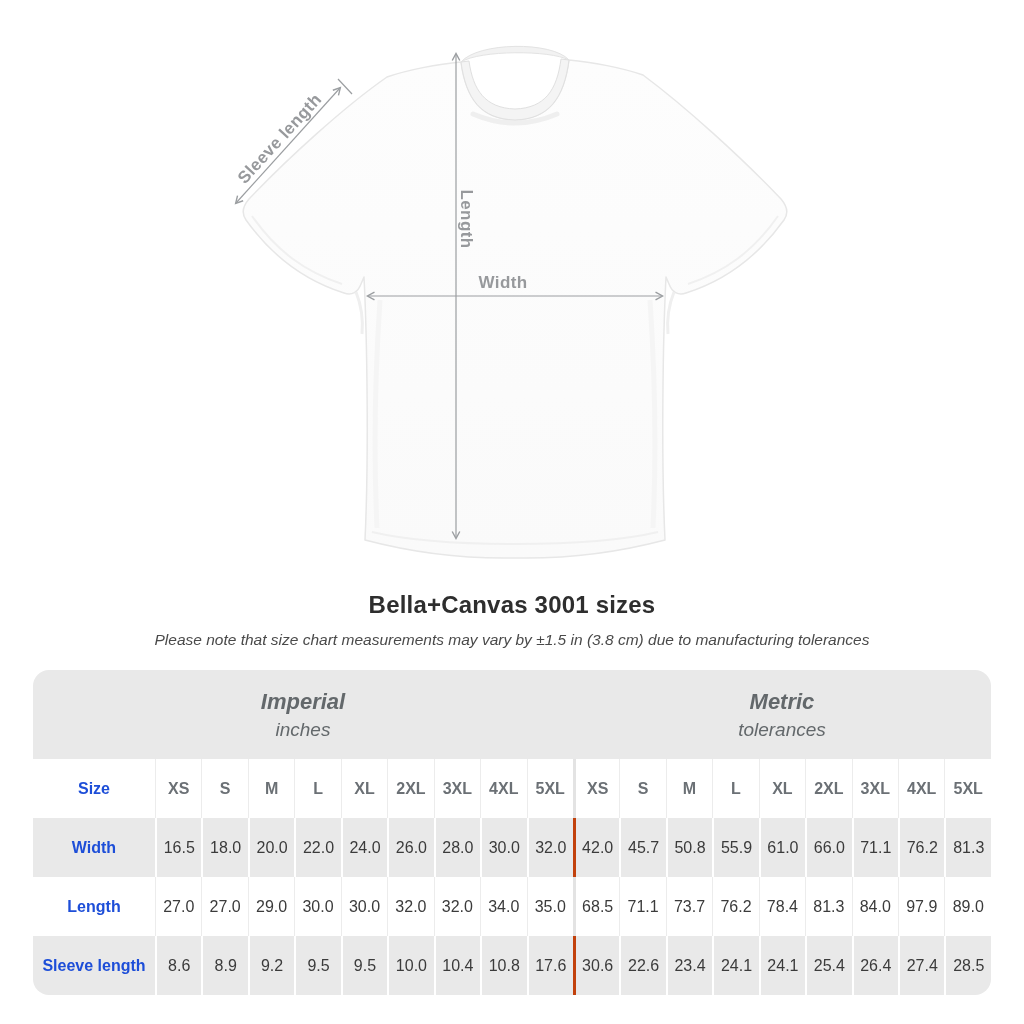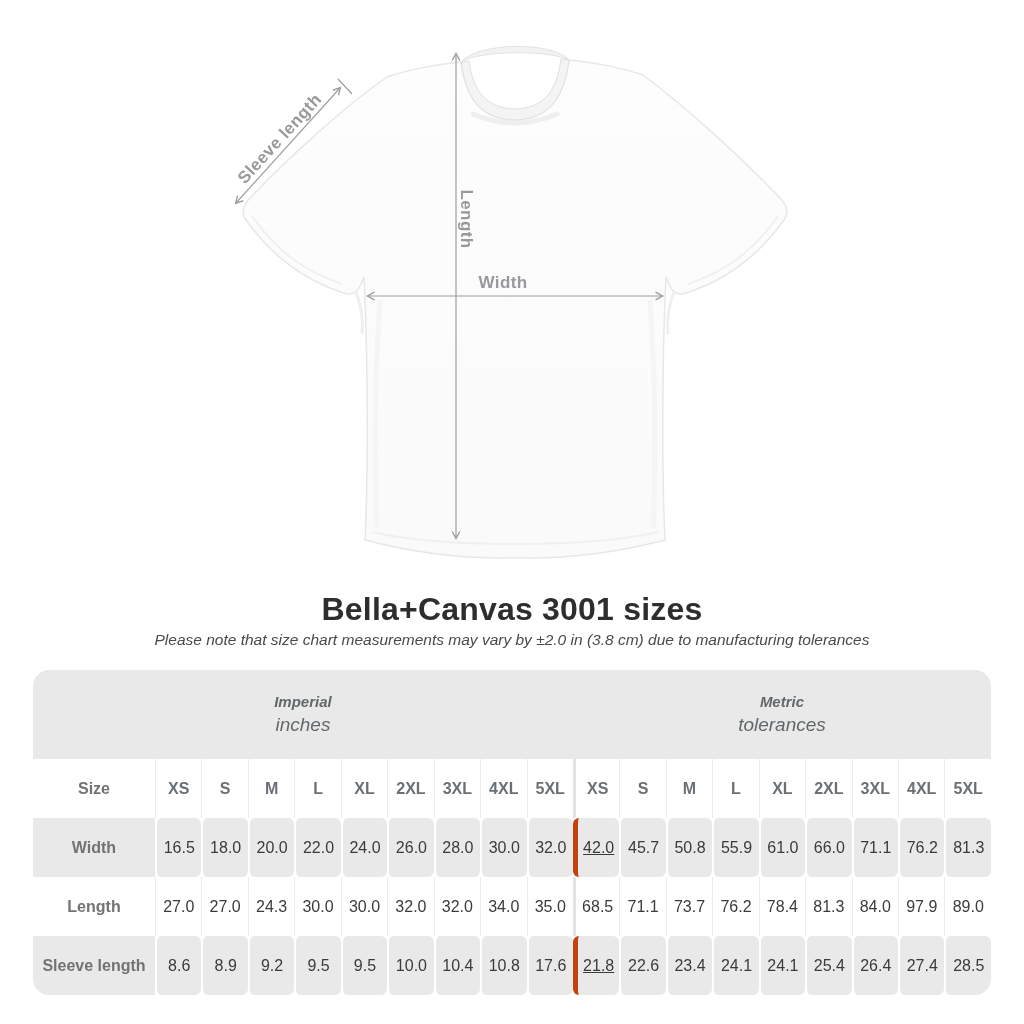--- a/index.html
+++ b/index.html
@@ -12,49 +12,49 @@
   .shirt-wrap{position:absolute;left:0;top:0;width:1024px;height:580px;}
   .anno{
     position:absolute;
     transform:translate(-50%,-50%) rotate(var(--r,0deg));
     font-weight:bold;font-size:17px;letter-spacing:.4px;
     color:#97999c;white-space:nowrap;
   }
   
   .title{
     position:absolute;left:0;top:591px;width:1024px;text-align:center;
-    font-size:32px;font-weight:bold;color:#2e2e2e;letter-spacing:.2px;
+    font-size:24px;font-weight:bold;color:#2e2e2e;letter-spacing:.2px;
   }
   .subtitle{
     position:absolute;left:0;top:631px;width:1024px;text-align:center;
     font-size:15.5px;font-style:italic;color:#4a4a4a;
   }
   
   .size-chart{
     position:absolute;left:33px;top:670px;width:958px;
     border-radius:16px;overflow:hidden;
   }
   table{width:100%;border-collapse:separate;border-spacing:0;table-layout:fixed;}
   col.c-label{width:122px;}
   tr.band td{height:87px;background:#e9e9e9;text-align:center;vertical-align:middle;}
-  .unit-name{font-size:15px;font-weight:bold;font-style:italic;color:#63686b;}
+  .unit-name{font-size:22px;font-weight:bold;font-style:italic;color:#63686b;}
   .unit-sub{font-size:19px;font-style:italic;color:#63686b;margin-top:4px;}
   tr.data th, tr.data td{
     height:59px;text-align:center;vertical-align:middle;
     font-size:16px;padding:0;
   }
-  th.lbl{font-weight:bold;color:#737373;}
+  th.lbl{font-weight:bold;color:#1d4ed8;}
   td.sz{font-weight:bold;color:#6b7075;}
   td.num{color:#3b3b3b;font-weight:normal;}
   tr.w{background:#ffffff;}
   tr.g th, tr.g td{background:#e9e9e9;}
   tr.w td{border-left:1px solid #ececec;}
-  tr.g td{border-left:2px solid #ffffff;border-radius:6px;}
+  tr.g td{border-left:2px solid #ffffff;}
   tr.w td.m0{border-left:3px solid #e3e3e3;}
-  tr.g td.m0{border-left:5px solid #c2410c;text-decoration:underline;}
+  tr.g td.m0{border-left:3px solid #c2410c;}
 </style>
 </head>
 <body>
 
 <div class="shirt-wrap">
   <svg width="1024" height="580" viewBox="0 0 1024 580">
     <defs>
       <marker id="ah" viewBox="0 0 10 10" refX="7.5" refY="5" markerWidth="9" markerHeight="9" orient="auto-start-reverse">
         <path d="M1.5,1.5 L8,5 L1.5,8.5" fill="none" stroke="#9b9ea1" stroke-width="1.3"></path>
       </marker>
@@ -109,21 +109,21 @@
       <line x1="338" y1="79" x2="352" y2="94" stroke="#9b9ea1" stroke-width="1.2"></line>
     </g>
   </svg>
 
   <div class="anno" style="left:280px;top:139px;--r:-47.5deg">Sleeve length</div>
   <div class="anno" style="left:466px;top:219px;--r:90deg">Length</div>
   <div class="anno" style="left:503px;top:283px">Width</div>
 </div>
 
 <div class="title">Bella+Canvas 3001 sizes</div>
-<div class="subtitle">Please note that size chart measurements may vary by ±2.0 in (3.8 cm) due to manufacturing tolerances</div>
+<div class="subtitle">Please note that size chart measurements may vary by ±1.5 in (3.8 cm) due to manufacturing tolerances</div>
 
 <div class="size-chart">
   <table>
     <colgroup>
       <col class="c-label">
       <col span="18">
     </colgroup>
     <tbody>
     <tr class="band">
       <td colspan="10">
@@ -177,21 +177,21 @@
       <td class="num">66.0</td>
       <td class="num">71.1</td>
       <td class="num">76.2</td>
       <td class="num">81.3</td>
     </tr>
 
     <tr class="data w">
       <th class="lbl">Length</th>
       <td class="num">27.0</td>
       <td class="num">27.0</td>
-      <td class="num">24.3</td>
+      <td class="num">29.0</td>
       <td class="num">30.0</td>
       <td class="num">30.0</td>
       <td class="num">32.0</td>
       <td class="num">32.0</td>
       <td class="num">34.0</td>
       <td class="num">35.0</td>
       <td class="num m0">68.5</td>
       <td class="num">71.1</td>
       <td class="num">73.7</td>
       <td class="num">76.2</td>
@@ -206,21 +206,21 @@
       <th class="lbl">Sleeve length</th>
       <td class="num">8.6</td>
       <td class="num">8.9</td>
       <td class="num">9.2</td>
       <td class="num">9.5</td>
       <td class="num">9.5</td>
       <td class="num">10.0</td>
       <td class="num">10.4</td>
       <td class="num">10.8</td>
       <td class="num">17.6</td>
-      <td class="num m0">21.8</td>
+      <td class="num m0">30.6</td>
       <td class="num">22.6</td>
       <td class="num">23.4</td>
       <td class="num">24.1</td>
       <td class="num">24.1</td>
       <td class="num">25.4</td>
       <td class="num">26.4</td>
       <td class="num">27.4</td>
       <td class="num">28.5</td>
     </tr>
     </tbody>

